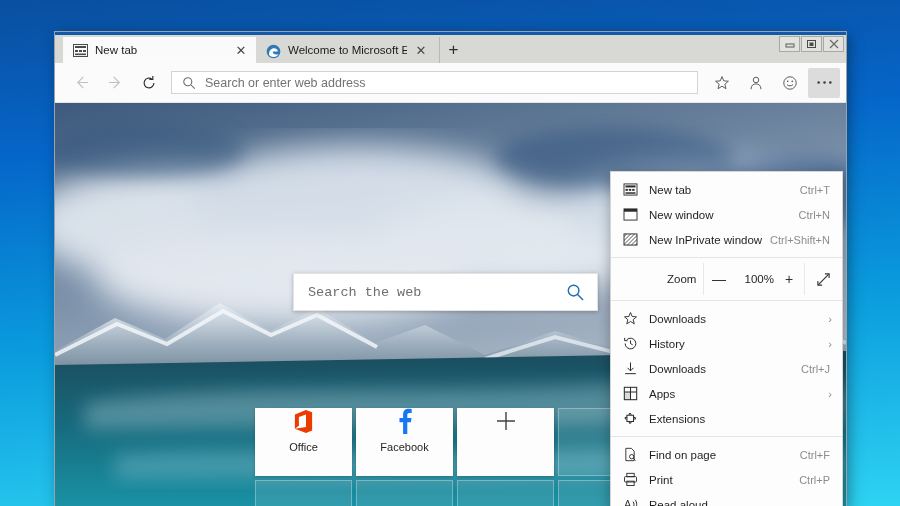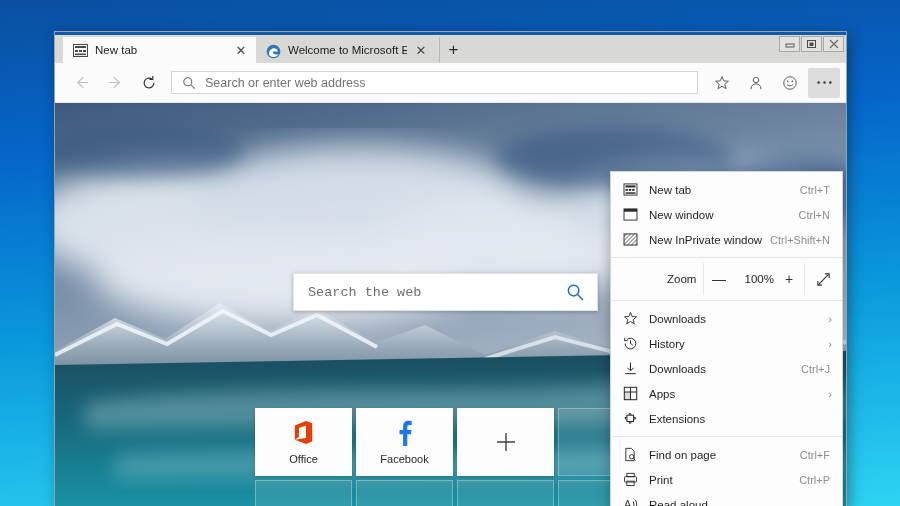--- a/index.html
+++ b/index.html
@@ -91,21 +91,21 @@
   }
   .websearch-placeholder { flex: 1; font-size: 13.5px; color: #6e6e6e; }
 
   .tiles {
     position: absolute; left: 200px; top: 305px;
     display: grid; grid-template-columns: repeat(4, 97px);
     grid-template-rows: 68px 68px; gap: 4px;
   }
   .tile {
     background: #fdfdfd; display: flex; flex-direction: column;
-    align-items: center; justify-content: center; gap: 7px;
+    align-items: center; gap: 7px;
     box-shadow: 0 1px 3px rgba(0,0,0,.22);
   }
   .tile.empty { background: rgba(255,255,255,.10); box-shadow: none;
     border: 1px solid rgba(255,255,255,.30); }
   .tile-label { font-size: 11px; color: #262626; }
   .tile-icon { height: 26px; display: flex; align-items: center; }
 
   
   .menu {
     position: absolute; left: 555px; top: 68px; width: 233px;

